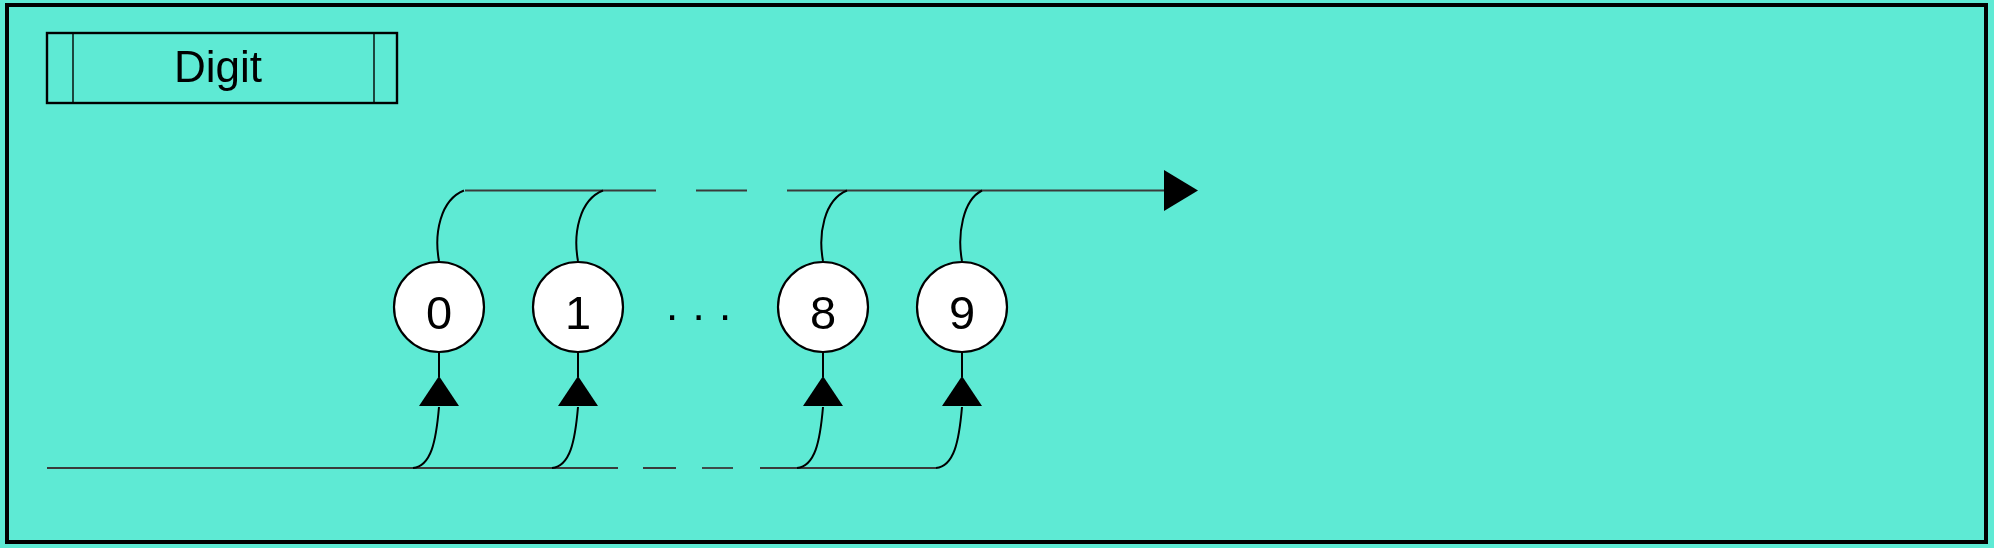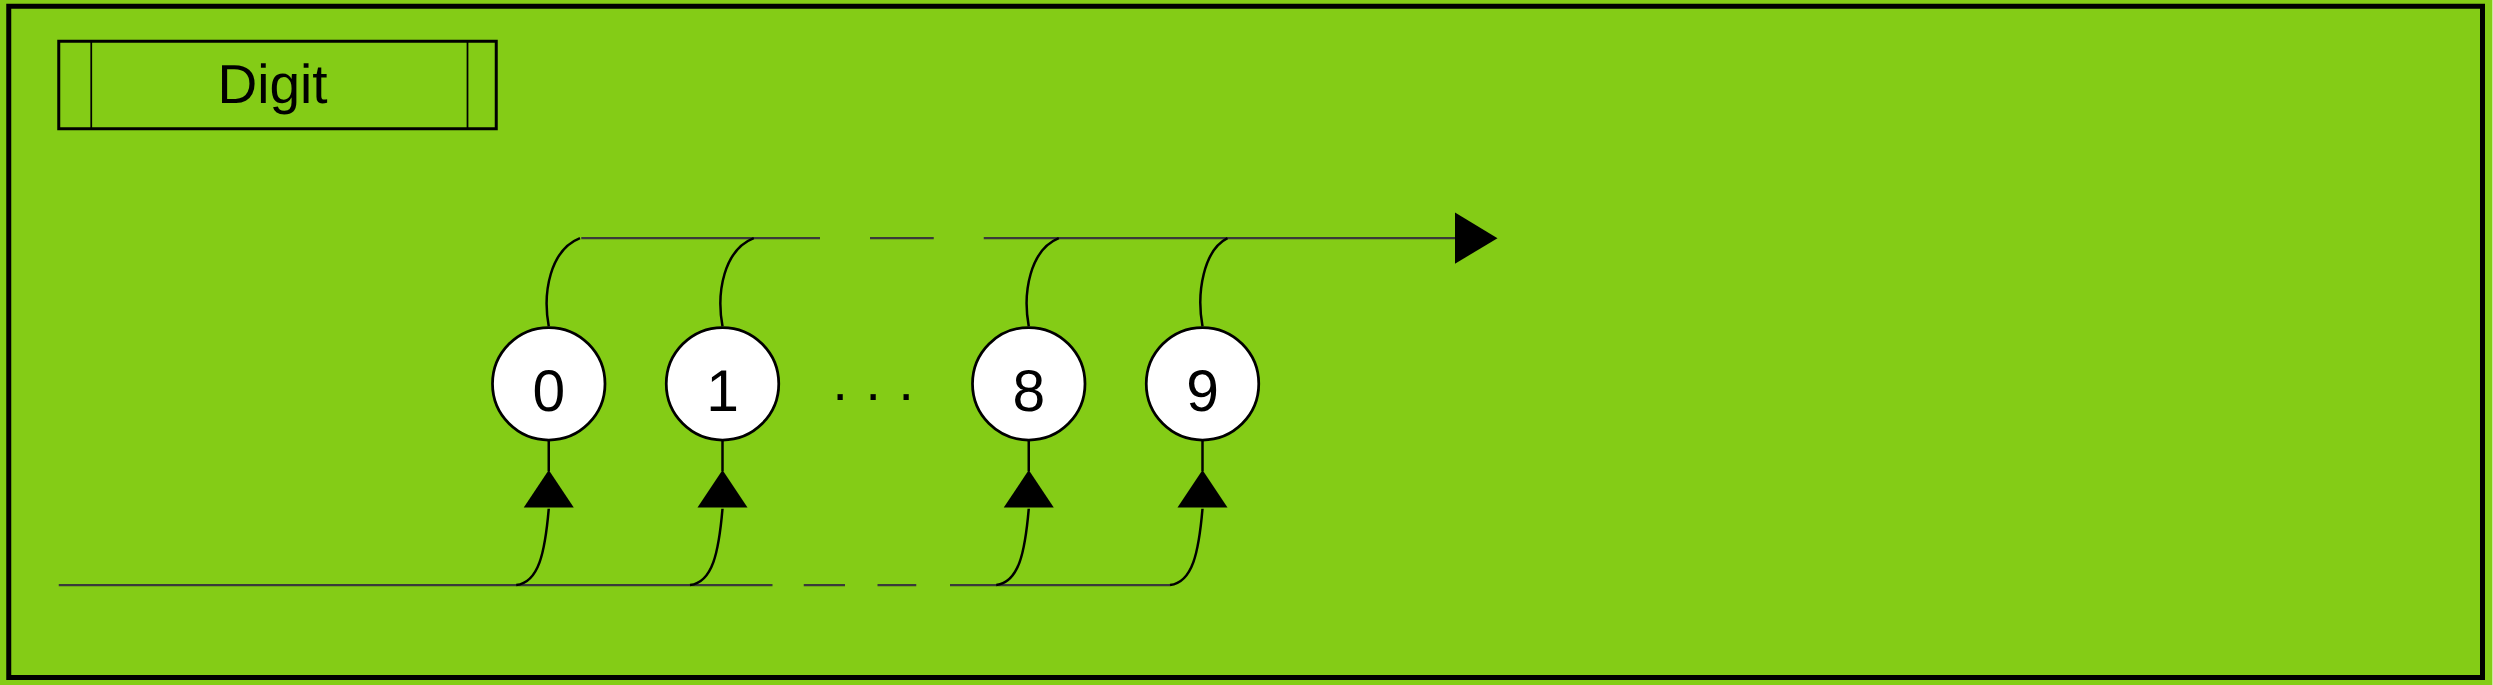--- a/index.html
+++ b/index.html
@@ -4,21 +4,21 @@
 <style>
   html, body {
     margin: 0;
     padding: 0;
     background: #ffffff;
   }
   .canvas {
     position: relative;
     width: 1994px;
     height: 548px;
-    background: #84cc16;
+    background: #5eead4;
     overflow: hidden;
   }
   svg {
     display: block;
   }
   .diagram-text {
     font-family: "Liberation Sans", sans-serif;
     fill: #000000;
   }
   .rail {

